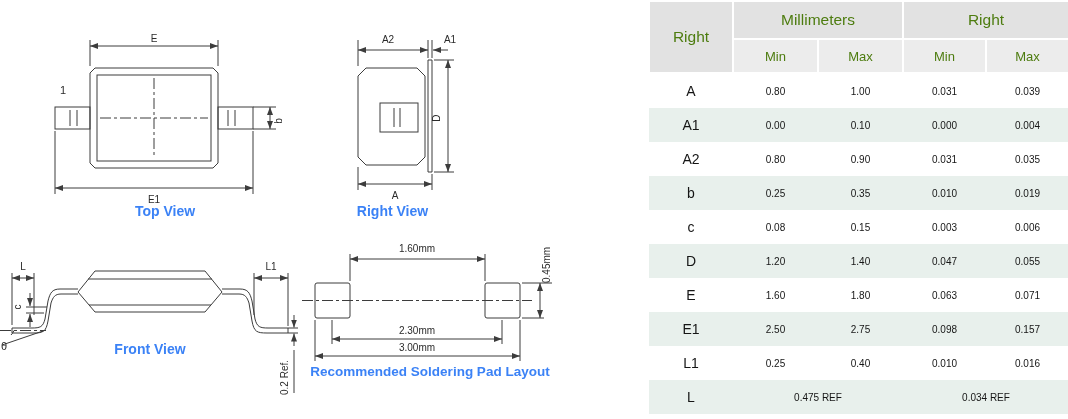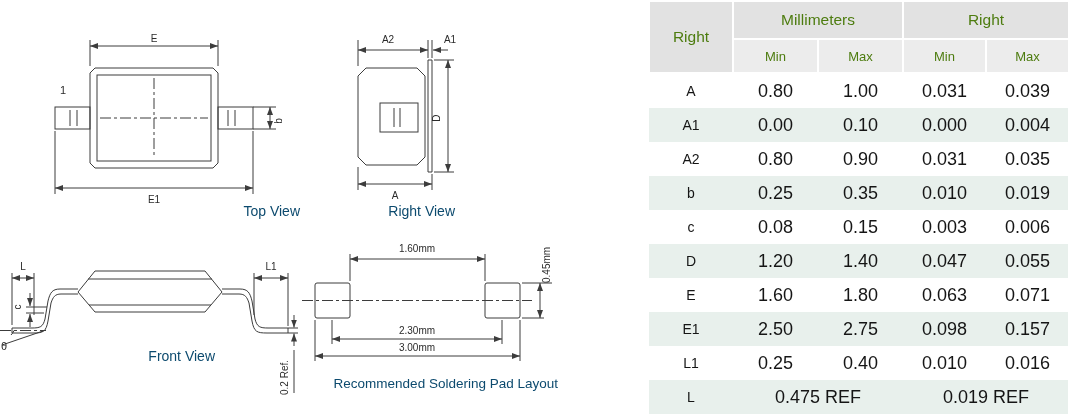--- a/index.html
+++ b/index.html
@@ -5,34 +5,34 @@
   html,body{margin:0;padding:0;}
   body{
     width:1068px;height:419px;position:relative;background:#ffffff;
     font-family:"Liberation Sans",sans-serif;overflow:hidden;color:#1b1b1b;
   }
   svg{position:absolute;}
   svg .ln{stroke:#3c3c3c;stroke-width:1;fill:none;}
   svg .cl{stroke-dasharray:11 3 3 3;}
   svg text{font-family:"Liberation Sans",sans-serif;font-size:10px;fill:#2b2b2b;}
   svg text.big{font-size:11px;}
-  .view-title{position:absolute;text-align:right;font-size:14px;color:#0c4a6e;}
+  .view-title{position:absolute;text-align:center;font-size:14px;color:#3b82f6;font-weight:bold;}
   .pad-title{font-size:13.5px;}
 
   table{
     position:absolute;left:648px;top:0;width:420px;height:419px;
     border-collapse:collapse;table-layout:fixed;
   }
   th{
     background:var(--header-bg,#e2e2e2);border:2px solid #fff;
     font-weight:400;font-size:15.5px;color:#4d7c0f;text-align:center;
   }
   thead tr:first-child th{height:34px;}
   tr.subhead th{background:var(--subheader-bg,#ececec);height:30px;font-size:13px;}
-  tbody td{height:32px;text-align:center;font-size:18px;color:#151515;}
+  tbody td{height:32px;text-align:center;font-size:10px;color:#151515;}
   tbody td.sym{font-size:14px;}
   tbody tr:nth-child(even){background:var(--stripe-bg,#e8f0ec);}
 </style>
 </head>
 <body>
 
 <svg style="left:30px;top:30px;" width="270" height="180" viewBox="0 0 270 180">
   <defs>
     <marker id="t_e" markerWidth="9" markerHeight="6" refX="8" refY="3" orient="auto">
         <path d="M0,0L8,3L0,6Z" fill="#3c3c3c"></path>
@@ -177,21 +177,21 @@
   </g>
   <g>
     <line class="ln" x1="288" y1="73" x2="298" y2="73"></line>
     <line class="ln" x1="288" y1="78" x2="298" y2="78"></line>
     <line class="ln" x1="294" y1="60" x2="294" y2="72.5" marker-end="url(#f_e)"></line>
     <line class="ln" x1="294" y1="91" x2="294" y2="78.5" marker-end="url(#f_e)"></line>
     <line class="ln" x1="294" y1="95" x2="294" y2="138"></line>
     <text x="288" y="140" transform="rotate(-90 288 140)">0.2 Ref.</text>
   </g>
 </svg>
-<div class="view-title" style="left:85px;top:341px;width:130px;margin-top:7px;">Front View</div>
+<div class="view-title" style="left:85px;top:341px;width:130px;">Front View</div>
 
 <svg style="left:300px;top:228px;" width="262" height="150" viewBox="0 0 262 150">
   <defs>
     <marker id="p_e" markerWidth="9" markerHeight="6" refX="8" refY="3" orient="auto">
         <path d="M0,0L8,3L0,6Z" fill="#3c3c3c"></path>
       </marker>
     <marker id="p_s" markerWidth="9" markerHeight="6" refX="0" refY="3" orient="auto">
         <path d="M8,0L0,3L8,6Z" fill="#3c3c3c"></path>
       </marker>
   </defs>
@@ -218,21 +218,21 @@
     <line class="ln" x1="15" y1="128" x2="220" y2="128" marker-start="url(#p_s)" marker-end="url(#p_e)"></line>
     <text x="117" y="123" text-anchor="middle">3.00mm</text>
   </g>
   <g>
     <line class="ln" x1="222" y1="55" x2="252" y2="55"></line>
     <line class="ln" x1="222" y1="90" x2="244" y2="90"></line>
     <line class="ln" x1="240" y1="55" x2="240" y2="90" marker-start="url(#p_s)" marker-end="url(#p_e)"></line>
     <text x="250" y="55" transform="rotate(-90 250 55)">0.45mm</text>
   </g>
 </svg>
-<div class="view-title pad-title" style="left:302px;top:376px;width:256px;">Recommended Soldering Pad Layout</div>
+<div class="view-title pad-title" style="left:302px;top:364px;width:256px;">Recommended Soldering Pad Layout</div>
 
 <table>
   <colgroup>
       <col style="width:84px">
       <col style="width:85px">
       <col style="width:85px">
       <col style="width:83px">
       <col style="width:83px">
     </colgroup>
   <thead>
@@ -308,21 +308,21 @@
     <tr>
       <td class="sym">L1</td>
       <td>0.25</td>
       <td>0.40</td>
       <td>0.010</td>
       <td>0.016</td>
     </tr>
     <tr>
       <td class="sym">L</td>
       <td colspan="2">0.475 REF</td>
-      <td colspan="2">0.019 REF</td>
+      <td colspan="2">0.034 REF</td>
     </tr>
     <tr>
       <td class="sym">θ</td>
       <td>0º</td>
       <td>8º</td>
       <td>7º</td>
       <td>8º</td>
     </tr>
   </tbody>
 </table>

